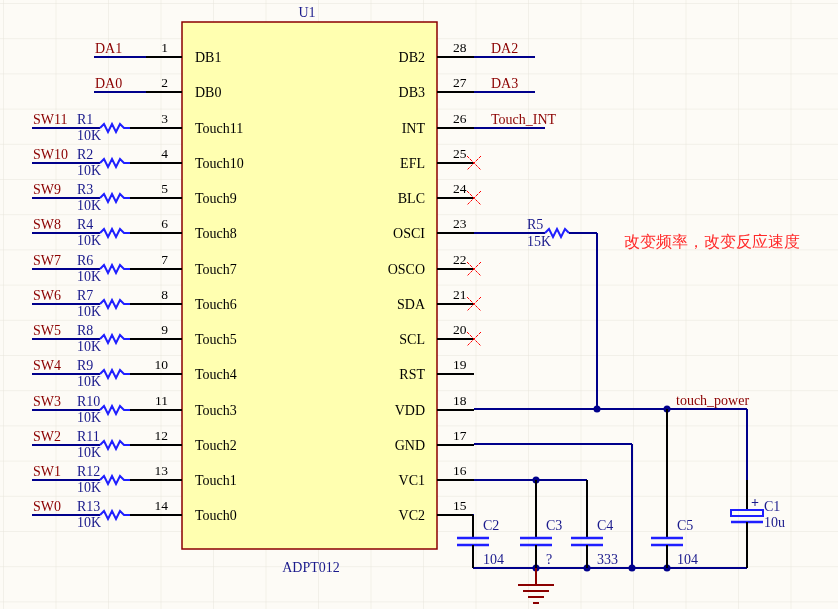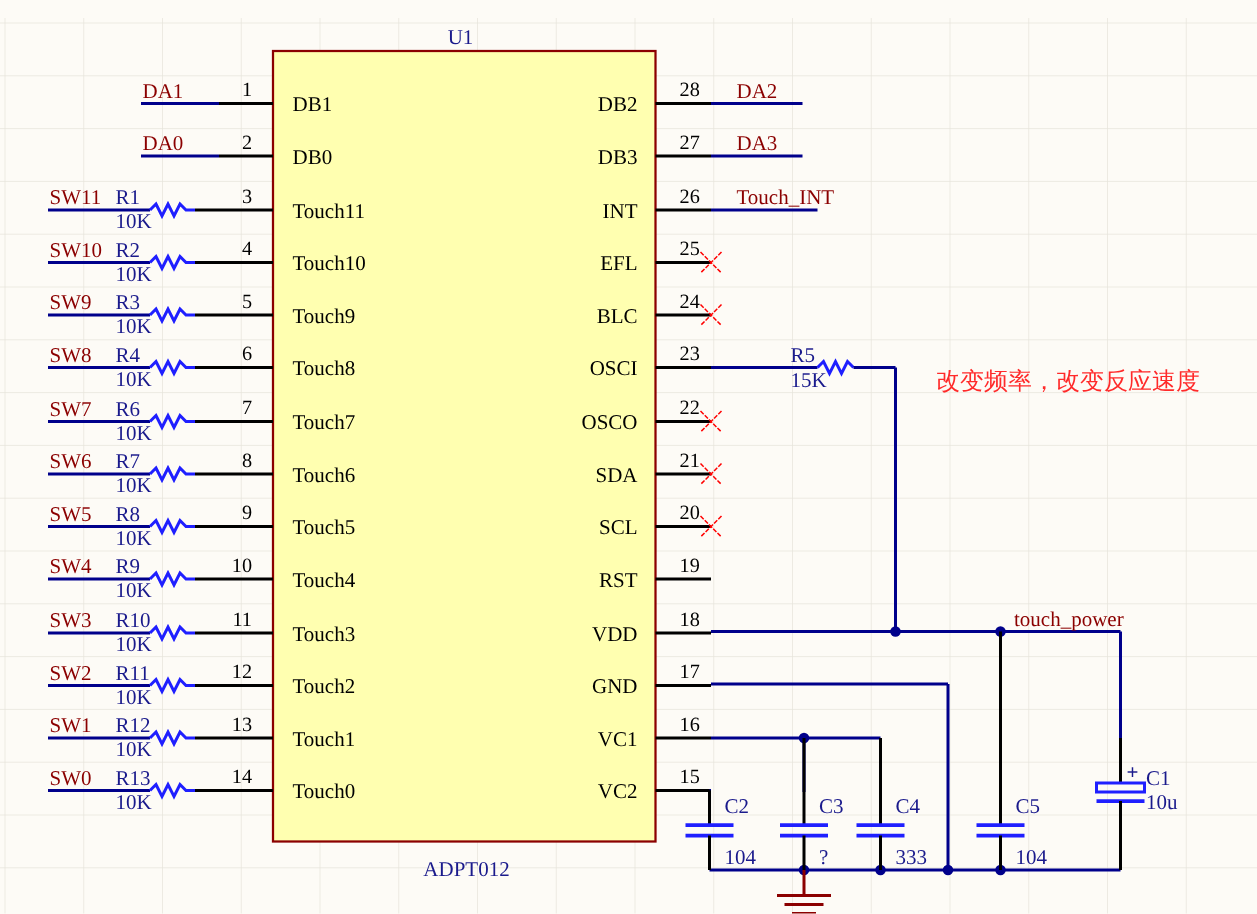--- a/index.html
+++ b/index.html
@@ -1,21 +1,21 @@
 <!DOCTYPE html>
 <html><head>
 <meta charset="utf-8">
 <style>
   html, body { margin: 0; padding: 0; }
   body {
     width: 838px; height: 609px; overflow: hidden;
     background: #fdfbf6;
     font-family: "Liberation Serif", "DejaVu Serif", serif;
   }
-  #canvas { position: relative; width: 838px; height: 536px; margin-top: 12px; }
+  #canvas { position: relative; width: 838px; height: 536px; }
   svg { position: absolute; left: 0; top: 0; }
   .txt { font-family: "Liberation Serif", "DejaVu Serif", serif; font-size: 14px; }
   .pinname { fill: #000; }
   .pinnum { fill: #000; font-size: 13.5px; }
   .net { fill: #8b0000; }
   .comp { fill: #1a1a8c; }
   .note { fill: #ff2a2a; font-family: "DejaVu Sans", sans-serif; font-size: 16px; }
 </style>
 </head>
 <body>

